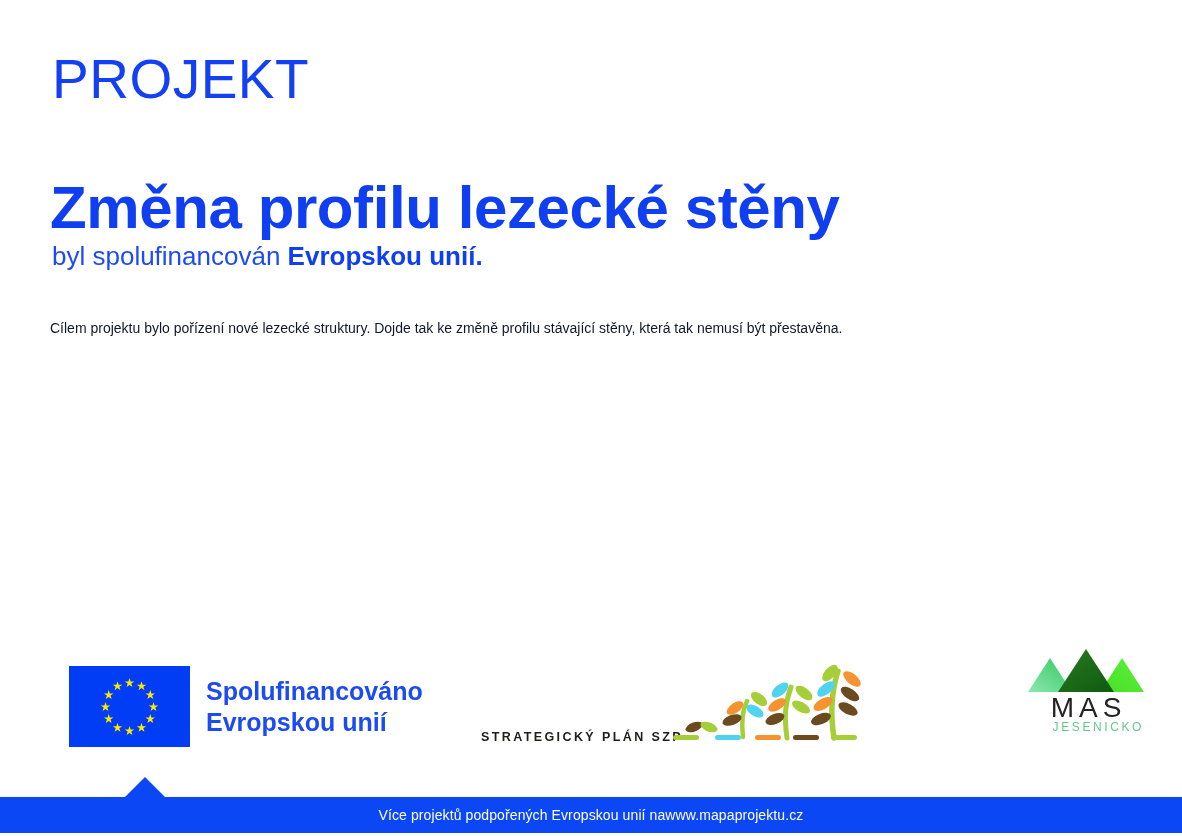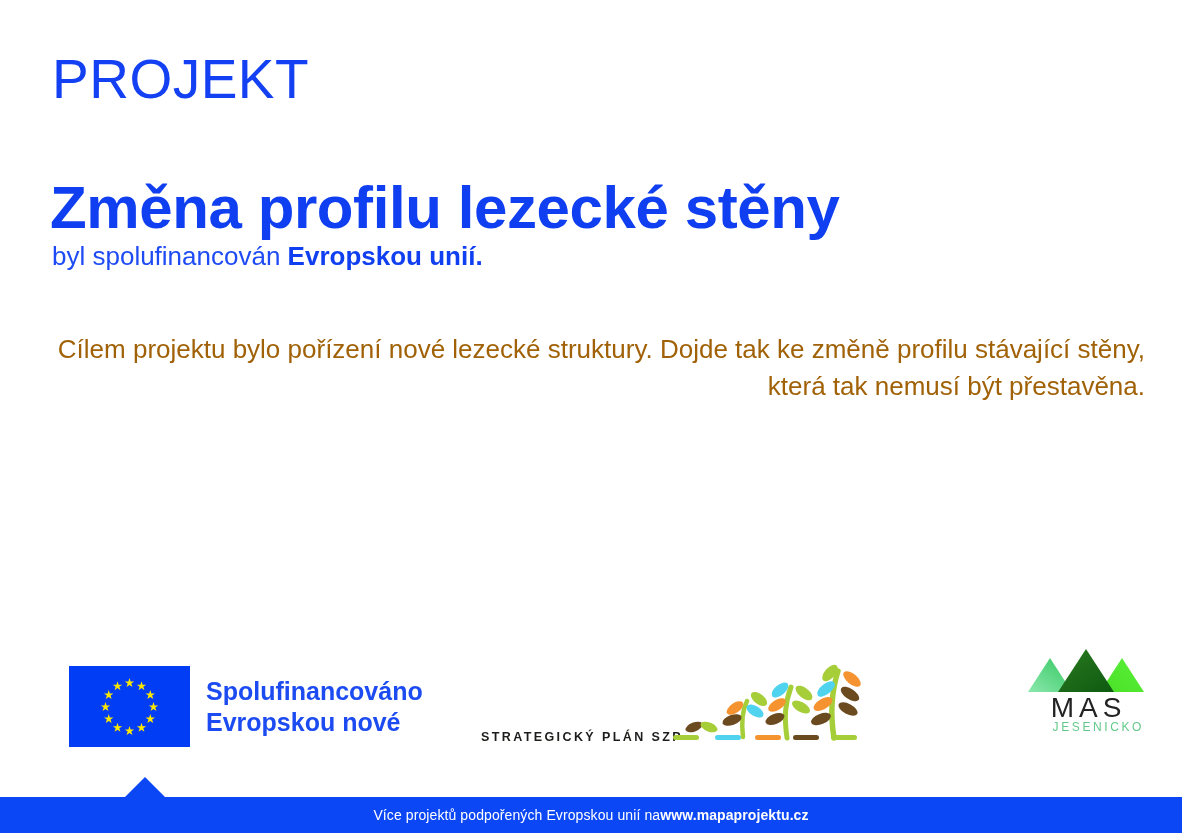--- a/index.html
+++ b/index.html
@@ -54,25 +54,24 @@
   }
   .subline b {
     font-weight: 700;
     color: #0F3FF0;
   }
   .bodytext {
     position: absolute;
     left: 50px;
     top: 305px;
     width: 1095px;
-    font-size: 26px;
+    font-size: 14px;
     line-height: 1.42;
     font-weight: 400;
-    color: #a16207;
-    text-align: right;
+    color: #0f172a;
   }
 
   
   .band {
     position: absolute;
     left: 0;
     top: 797px;
     width: 1182px;
     height: 36px;
     background: #0B47F5;
@@ -84,21 +83,21 @@
     width: 1182px;
     height: 36px;
     display: flex;
     align-items: center;
     justify-content: center;
     font-size: 14px;
     font-weight: 400;
     color: #ffffff;
     letter-spacing: 0.1px;
   }
-  .band-text b { font-weight: 700; }
+  .band-text b { font-weight: 400; }
   .band-notch {
     position: absolute;
     left: 124px;
     top: 777px;
     width: 0;
     height: 0;
     border-left: 21px solid transparent;
     border-right: 21px solid transparent;
     border-bottom: 21px solid #0B47F5;
   }
@@ -225,21 +224,21 @@
           <polygon points="48.5,56.78 49.62,60.23 53.25,60.23 50.31,62.36 51.44,65.81 48.5,63.68 45.56,65.81 46.69,62.36 43.75,60.23 47.38,60.23"></polygon>
           <polygon points="39.72,48.0 40.84,51.45 44.47,51.45 41.53,53.58 42.66,57.03 39.72,54.9 36.78,57.03 37.91,53.58 34.97,51.45 38.6,51.45"></polygon>
           <polygon points="36.5,36.0 37.62,39.45 41.25,39.45 38.31,41.58 39.44,45.03 36.5,42.9 33.56,45.03 34.69,41.58 31.75,39.45 35.38,39.45"></polygon>
           <polygon points="39.72,24.0 40.84,27.45 44.47,27.45 41.53,29.58 42.66,33.03 39.72,30.9 36.78,33.03 37.91,29.58 34.97,27.45 38.6,27.45"></polygon>
           <polygon points="48.5,15.22 49.62,18.67 53.25,18.67 50.31,20.8 51.44,24.25 48.5,22.12 45.56,24.25 46.69,20.8 43.75,18.67 47.38,18.67"></polygon>
         </g>
       </svg>
     </div>
     <div class="eu-words">
       <div>Spolufinancováno</div>
-      <div>Evropskou nové</div>
+      <div>Evropskou unií</div>
     </div>
   </div>
 
   <div class="szp-logo">
     <div class="szp-label">STRATEGICKÝ PLÁN SZP</div>
     <div class="szp-art">
       <svg width="190" height="88" viewBox="0 0 190 88" aria-hidden="true">
 
         <rect x="2" y="74" width="26" height="5" rx="2.5" fill="#A6CE39"></rect>
         <rect x="44" y="74" width="26" height="5" rx="2.5" fill="#4FD3EE"></rect>

